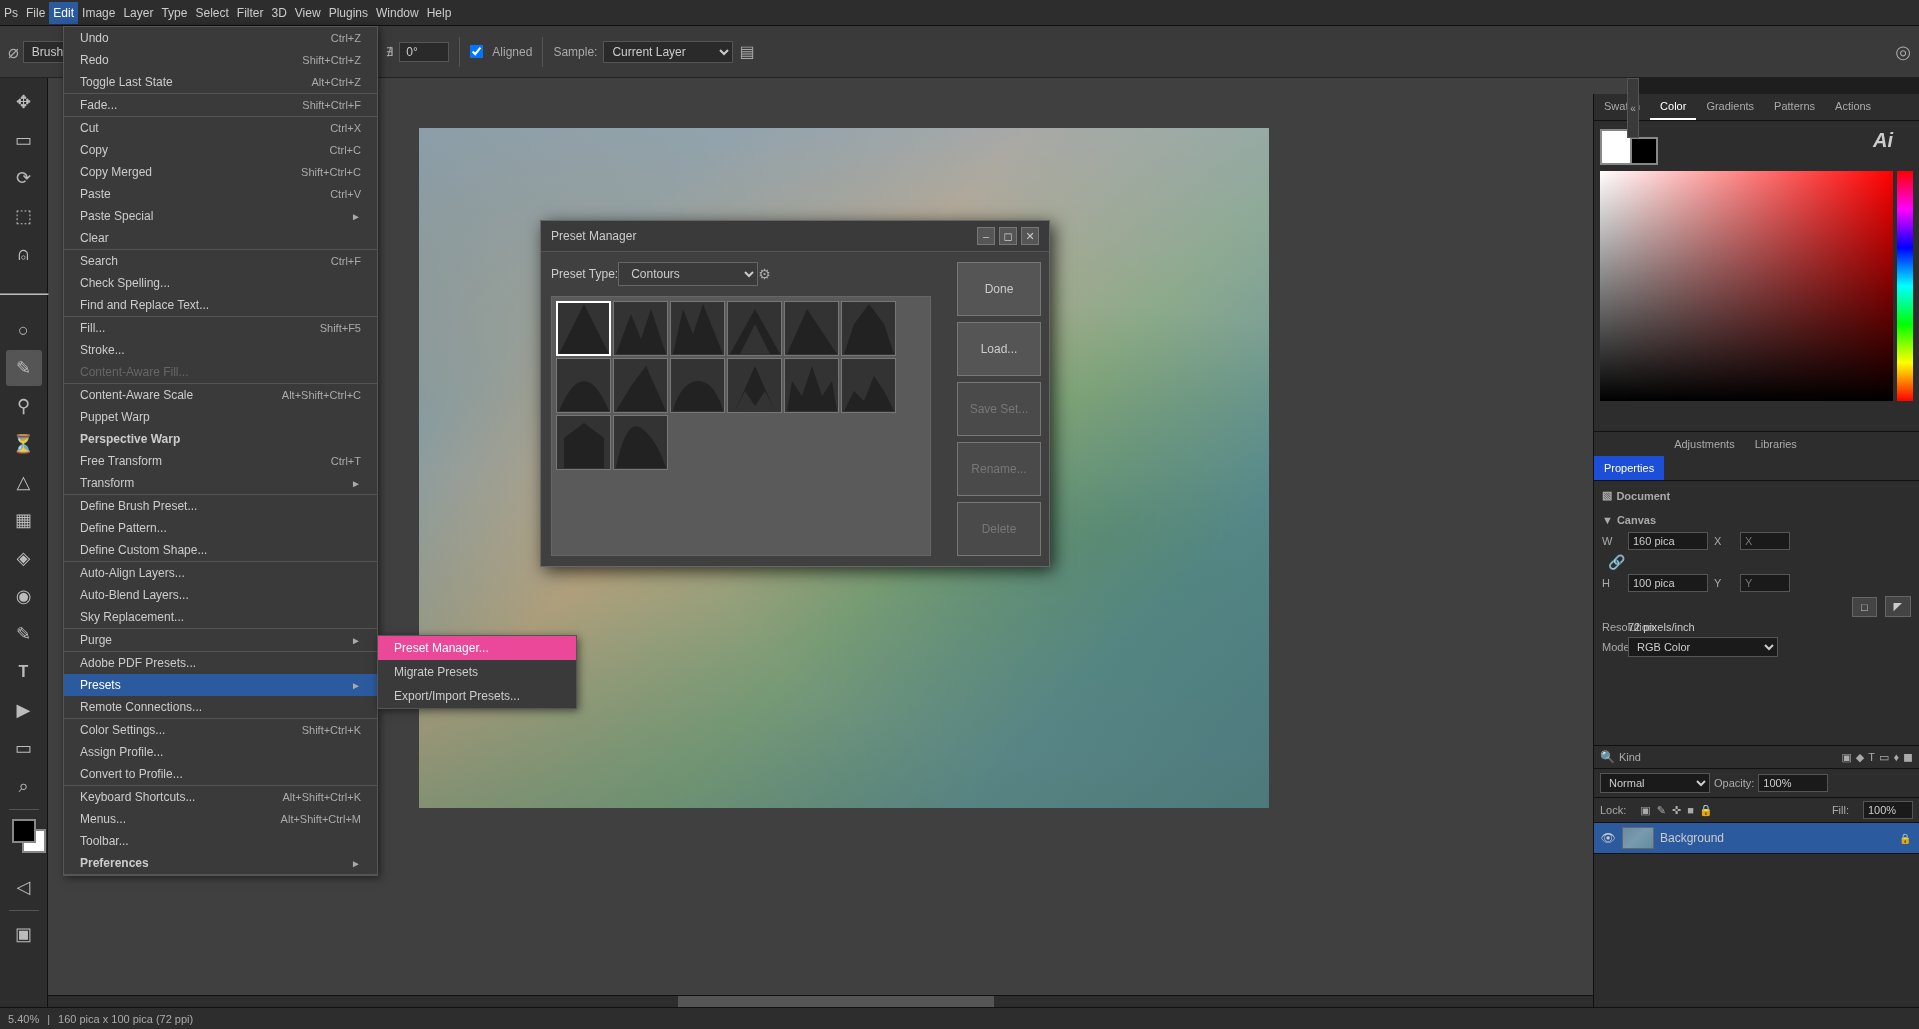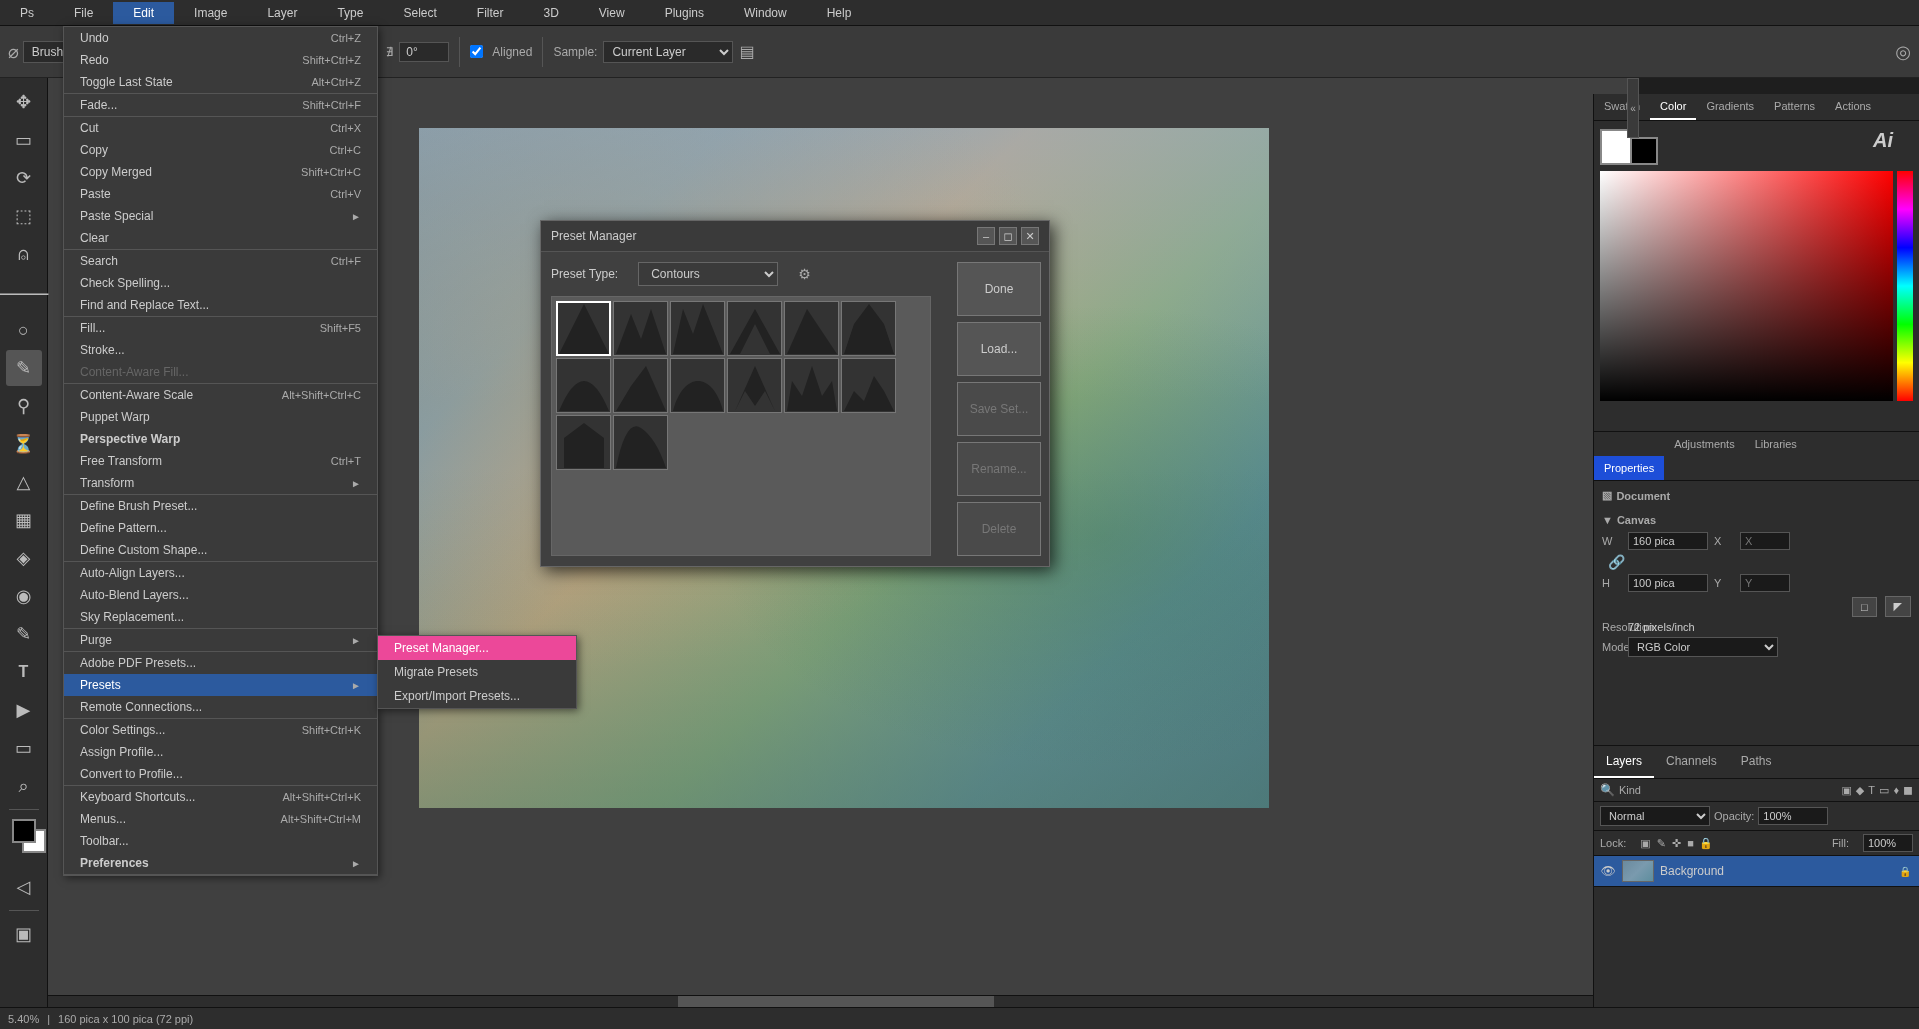--- a/index.html
+++ b/index.html
@@ -1,20 +1,20 @@
 <!DOCTYPE html>
 <html><head>
   <meta charset="utf-8">
   <style>
     * { margin: 0; padding: 0; box-sizing: border-box; }
     body { width: 1919px; height: 1029px; background: #1e1e1e; font-family: Arial, sans-serif; font-size: 12px; color: #ccc; overflow: hidden; position: relative; }
 
     
     #menubar { position: absolute; top: 0; left: 0; width: 1919px; height: 26px; background: #2d2d2d; display: flex; align-items: center; border-bottom: 1px solid #111; z-index: 100; }
-    #menubar .menu-item { padding: 4px 20px; color: #ccc; cursor: pointer; font-size: 12px; }
+    #menubar .menu-item { padding: 4px 4px; color: #ccc; cursor: pointer; font-size: 12px; }
     #menubar .menu-item.active { background: #2c5a9e; color: #fff; }
 
     
     #toolbar-top { position: absolute; top: 26px; left: 0; width: 1919px; height: 52px; background: #3a3a3a; display: flex; align-items: center; padding: 0 8px; gap: 6px; border-bottom: 1px solid #222; z-index: 99; }
     #toolbar-top .tool-group { display: flex; align-items: center; gap: 4px; }
     #toolbar-top .tb-label { color: #aaa; font-size: 12px; }
     #toolbar-top .tb-input { background: #2a2a2a; border: 1px solid #555; color: #ccc; padding: 2px 6px; font-size: 12px; width: 60px; }
     #toolbar-top .tb-btn { background: #3a3a3a; border: 1px solid #555; color: #ccc; padding: 2px 8px; font-size: 12px; cursor: pointer; }
     #toolbar-top .tb-checkbox { margin-right: 3px; }
     #toolbar-top .separator { width: 1px; height: 30px; background: #555; margin: 0 4px; }
@@ -107,21 +107,21 @@
     .psmi .psmi-label { color: #ccc; font-size: 12px; }
     .psmi.highlighted .psmi-label { color: #fff; }
 
     
     #preset-manager { position: absolute; top: 220px; left: 540px; width: 510px; background: #404040; border: 1px solid #666; z-index: 300; box-shadow: 4px 4px 16px rgba(0,0,0,0.7); }
     #pm-titlebar { background: #3a3a3a; padding: 6px 10px; display: flex; align-items: center; border-bottom: 1px solid #555; }
     #pm-titlebar .pm-title { flex: 1; color: #ccc; font-size: 12px; }
     #pm-titlebar .pm-btn { width: 18px; height: 18px; background: #555; border: 1px solid #777; color: #ccc; font-size: 11px; cursor: pointer; display: flex; align-items: center; justify-content: center; margin-left: 4px; }
     #pm-body { display: flex; }
     #pm-left { flex: 1; padding: 10px; }
-    #pm-preset-type { display: flex; align-items: center; gap: 20px; margin-bottom: 10px; }
+    #pm-preset-type { display: flex; align-items: center; gap: 0; margin-bottom: 10px; }
     #pm-preset-type .pt-label { color: #ccc; font-size: 12px; }
     #pm-preset-type .pt-select { background: #3a3a3a; border: 1px solid #666; color: #ccc; padding: 3px 8px; font-size: 12px; width: 140px; }
     #pm-preset-type .pt-gear { color: #aaa; cursor: pointer; font-size: 14px; }
     #pm-content-area { width: 380px; height: 260px; background: #5a5a5a; border: 1px solid #666; display: flex; flex-wrap: wrap; align-content: flex-start; padding: 4px; gap: 2px; overflow: hidden; }
     .pm-item { width: 55px; height: 55px; background: #333; border: 1px solid #777; display: flex; align-items: center; justify-content: center; cursor: pointer; overflow: hidden; }
     .pm-item.selected { border: 2px solid #fff; }
     #pm-right { width: 100px; padding: 10px 8px; display: flex; flex-direction: column; gap: 6px; }
     #pm-right .pm-action-btn { background: #555; border: 1px solid #777; color: #ccc; padding: 19px 8px; font-size: 12px; cursor: pointer; text-align: center; width: 100%; }
     #pm-right .pm-action-btn.disabled { color: #777; cursor: default; background: #4a4a4a; }
     #pm-right .pm-action-btn.primary { background: #555; }
@@ -301,25 +301,20 @@
           <span class="prop-label">Mode</span>
           <select class="prop-select">
             <option>RGB Color</option>
           </select>
         </div>
       </div>
     </div>
   </div>
 
   <div id="layers-panel">
-    <div id="layers-tabs">
-      <div class="ltab active">Layers</div>
-      <div class="ltab">Channels</div>
-      <div class="ltab">Paths</div>
-    </div>
     <div id="layers-toolbar">
       <span style="color:#aaa;">🔍</span>
       <span class="lt-label">Kind</span>
       <div style="flex:1;"></div>
       <span style="color:#aaa;font-size:11px;display:flex;gap:4px;">
         <span>▣</span>
         <span>◆</span>
         <span>T</span>
         <span>▭</span>
         <span>♦</span>

